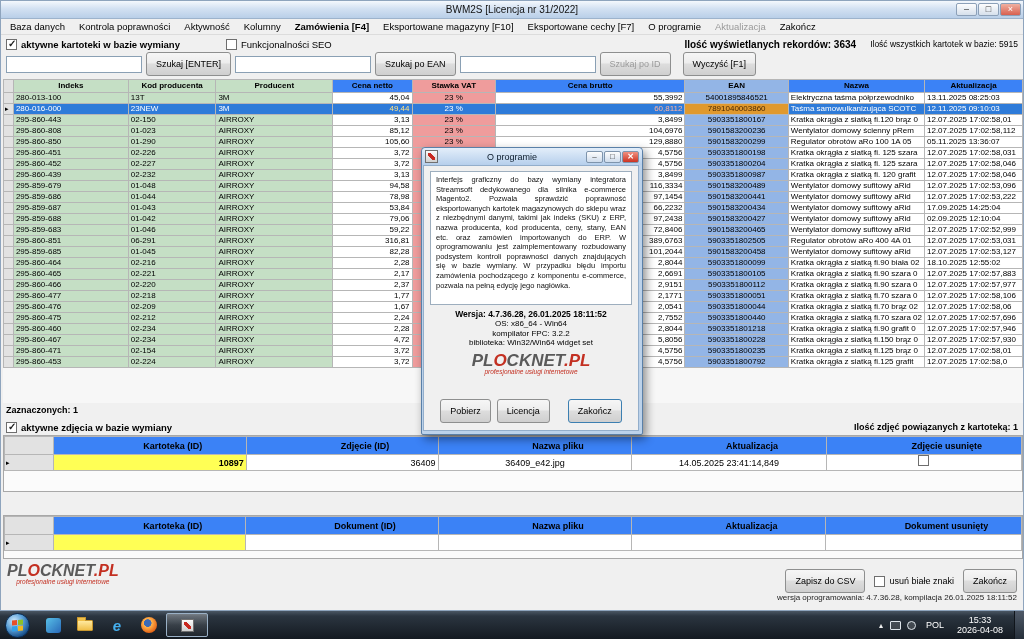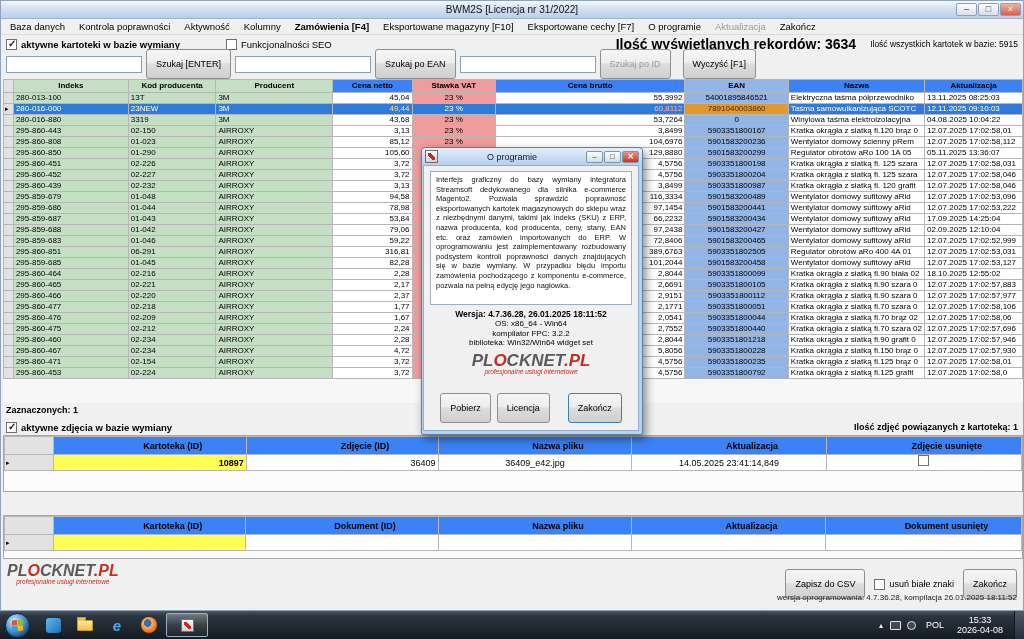--- a/index.html
+++ b/index.html
@@ -20,29 +20,29 @@
   .menu-item.disabled{color:#9a9a9a;}
   .menu-item.mbold{font-weight:bold;}
 
   .bold{font-weight:bold;}
   .spacer{flex:1;}
 
   
   .chkrow{position:absolute;top:36px;left:5px;right:5px;height:14px;display:flex;align-items:center;font-size:9.5px;}
   .chklab{display:flex;align-items:center;gap:4px;}
   .chkrow .seo{margin-left:46px;}
-  .recs{font-size:14px;}
+  .recs{font-size:10px;}
   .total{font-size:8.5px;margin-left:14px;}
   .cb{display:inline-block;width:11px;height:11px;background:#fff;border:1px solid #6e6e6e;position:relative;flex:none;}
   .cb.checked::after{content:"✓";position:absolute;left:1px;top:-2px;font-size:10px;font-weight:bold;color:#1a1a1a;}
 
   
   .searchrow{position:absolute;top:54px;left:5px;height:18px;display:flex;align-items:center;gap:4px;}
   .tbox{width:136px;height:17px;border:1px solid #8aa0b4;background:#fff;font-size:9px;padding:0 3px;font-family:inherit;}
-  .btn{height:30px;padding:0 9px;font-size:9px;font-family:inherit;color:#000;background:linear-gradient(#f6f6f6,#ededed 45%,#dddddd 50%,#cfcfcf);border:1px solid #8e8f8f;border-radius:3px;cursor:default;white-space:nowrap;}
+  .btn{height:24px;padding:0 9px;font-size:9px;font-family:inherit;color:#000;background:linear-gradient(#f6f6f6,#ededed 45%,#dddddd 50%,#cfcfcf);border:1px solid #8e8f8f;border-radius:3px;cursor:default;white-space:nowrap;}
   .btn.disabled{color:#9b9b9b;}
   .btn.clear{margin-left:8px;}
 
   
   .tablewrap{position:absolute;top:78px;left:2px;width:1020px;height:324px;overflow:hidden;background:#f7f7f7;}
   .grid{border-collapse:collapse;table-layout:fixed;font-size:8px;background:#fff;}
   .grid th,.grid td{border:1px solid #b6b6b6;overflow:hidden;white-space:nowrap;padding:0 2px;height:10.9px;line-height:10px;}
   .grid th{font-weight:bold;text-align:center;height:13px;background:#3b82f6;}
   .grid th.c-grn,.grid td.c-grn{background:var(--green-col,#c5dfc5);}
   .grid th.c-vat,.grid td.c-vat{background:var(--vat-col,#ef9c9c);text-align:center;}
@@ -219,32 +219,20 @@
               <td class="c-grn">3M</td>
               <td class="c-num">49,44</td>
               <td class="c-vat">23 %</td>
               <td class="c-num">60,8112</td>
               <td class="c-ean ean-warn">7891040003860</td>
               <td class="c-txt">Taśma samowulkanizująca SCOTC</td>
               <td class="c-txt">12.11.2025 09:10:03</td>
             </tr>
             <tr>
               <td class="rowsel"></td>
-              <td class="c-grn">280-016-880</td>
-              <td class="c-grn">3319</td>
-              <td class="c-grn">3M</td>
-              <td class="c-num">43,68</td>
-              <td class="c-vat">23 %</td>
-              <td class="c-num">53,7264</td>
-              <td class="c-ean">0</td>
-              <td class="c-txt">Winylowa taśma elektroizolacyjna</td>
-              <td class="c-txt">04.08.2025 10:04:22</td>
-            </tr>
-            <tr>
-              <td class="rowsel"></td>
               <td class="c-grn">295-860-443</td>
               <td class="c-grn">02-150</td>
               <td class="c-grn">AIRROXY</td>
               <td class="c-num">3,13</td>
               <td class="c-vat">23 %</td>
               <td class="c-num">3,8499</td>
               <td class="c-ean">5903351800167</td>
               <td class="c-txt">Kratka okrągła z siatką fi.120 brąz 0</td>
               <td class="c-txt">12.07.2025 17:02:58,01</td>
             </tr>

